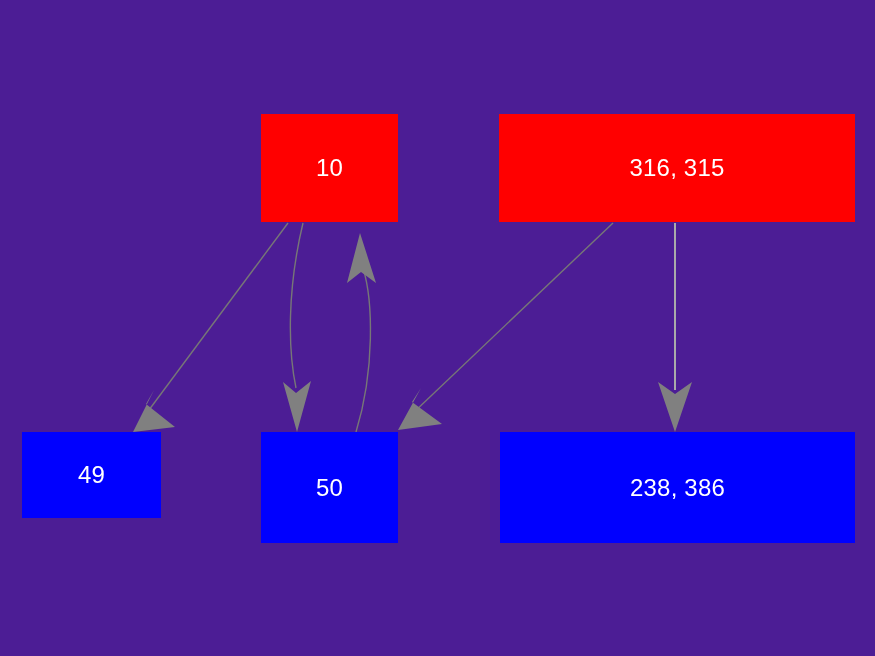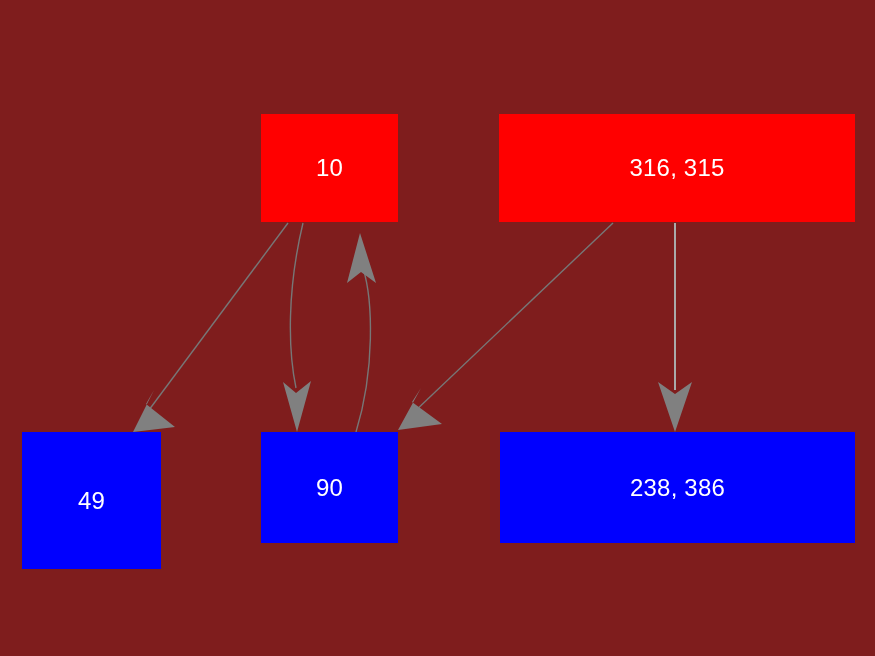--- a/index.html
+++ b/index.html
@@ -7,21 +7,21 @@
     padding: 0;
     background: #ffffff;
   }
   body {
     font-family: "Liberation Sans", sans-serif;
   }
   #canvas {
     position: relative;
     width: 875px;
     height: 656px;
-    background: #7f1d1d;
+    background: #4c1d95;
     overflow: hidden;
   }
   .node {
     position: absolute;
     box-sizing: border-box;
     display: flex;
     align-items: center;
     justify-content: center;
     color: #ffffff;
     font-family: "Liberation Sans", sans-serif;
@@ -77,25 +77,25 @@
   </svg>
 
   <div class="node" style="left:261px; top:114px; width:137px; height:108px; background:#ff0000;">
     <span class="node-label">10</span>
   </div>
 
   <div class="node" style="left:499px; top:114px; width:356px; height:108px; background:#ff0000;">
     <span class="node-label">316, 315</span>
   </div>
 
-  <div class="node" style="left:22px; top:432px; width:139px; height:137px; background:#0000ff;">
+  <div class="node" style="left:22px; top:432px; width:139px; height:86px; background:#0000ff;">
     <span class="node-label">49</span>
   </div>
 
   <div class="node" style="left:261px; top:432px; width:137px; height:111px; background:#0000ff;">
-    <span class="node-label">90</span>
+    <span class="node-label">50</span>
   </div>
 
   <div class="node" style="left:500px; top:432px; width:355px; height:111px; background:#0000ff;">
     <span class="node-label">238, 386</span>
   </div>
 
 </div>
 
 </body></html>

